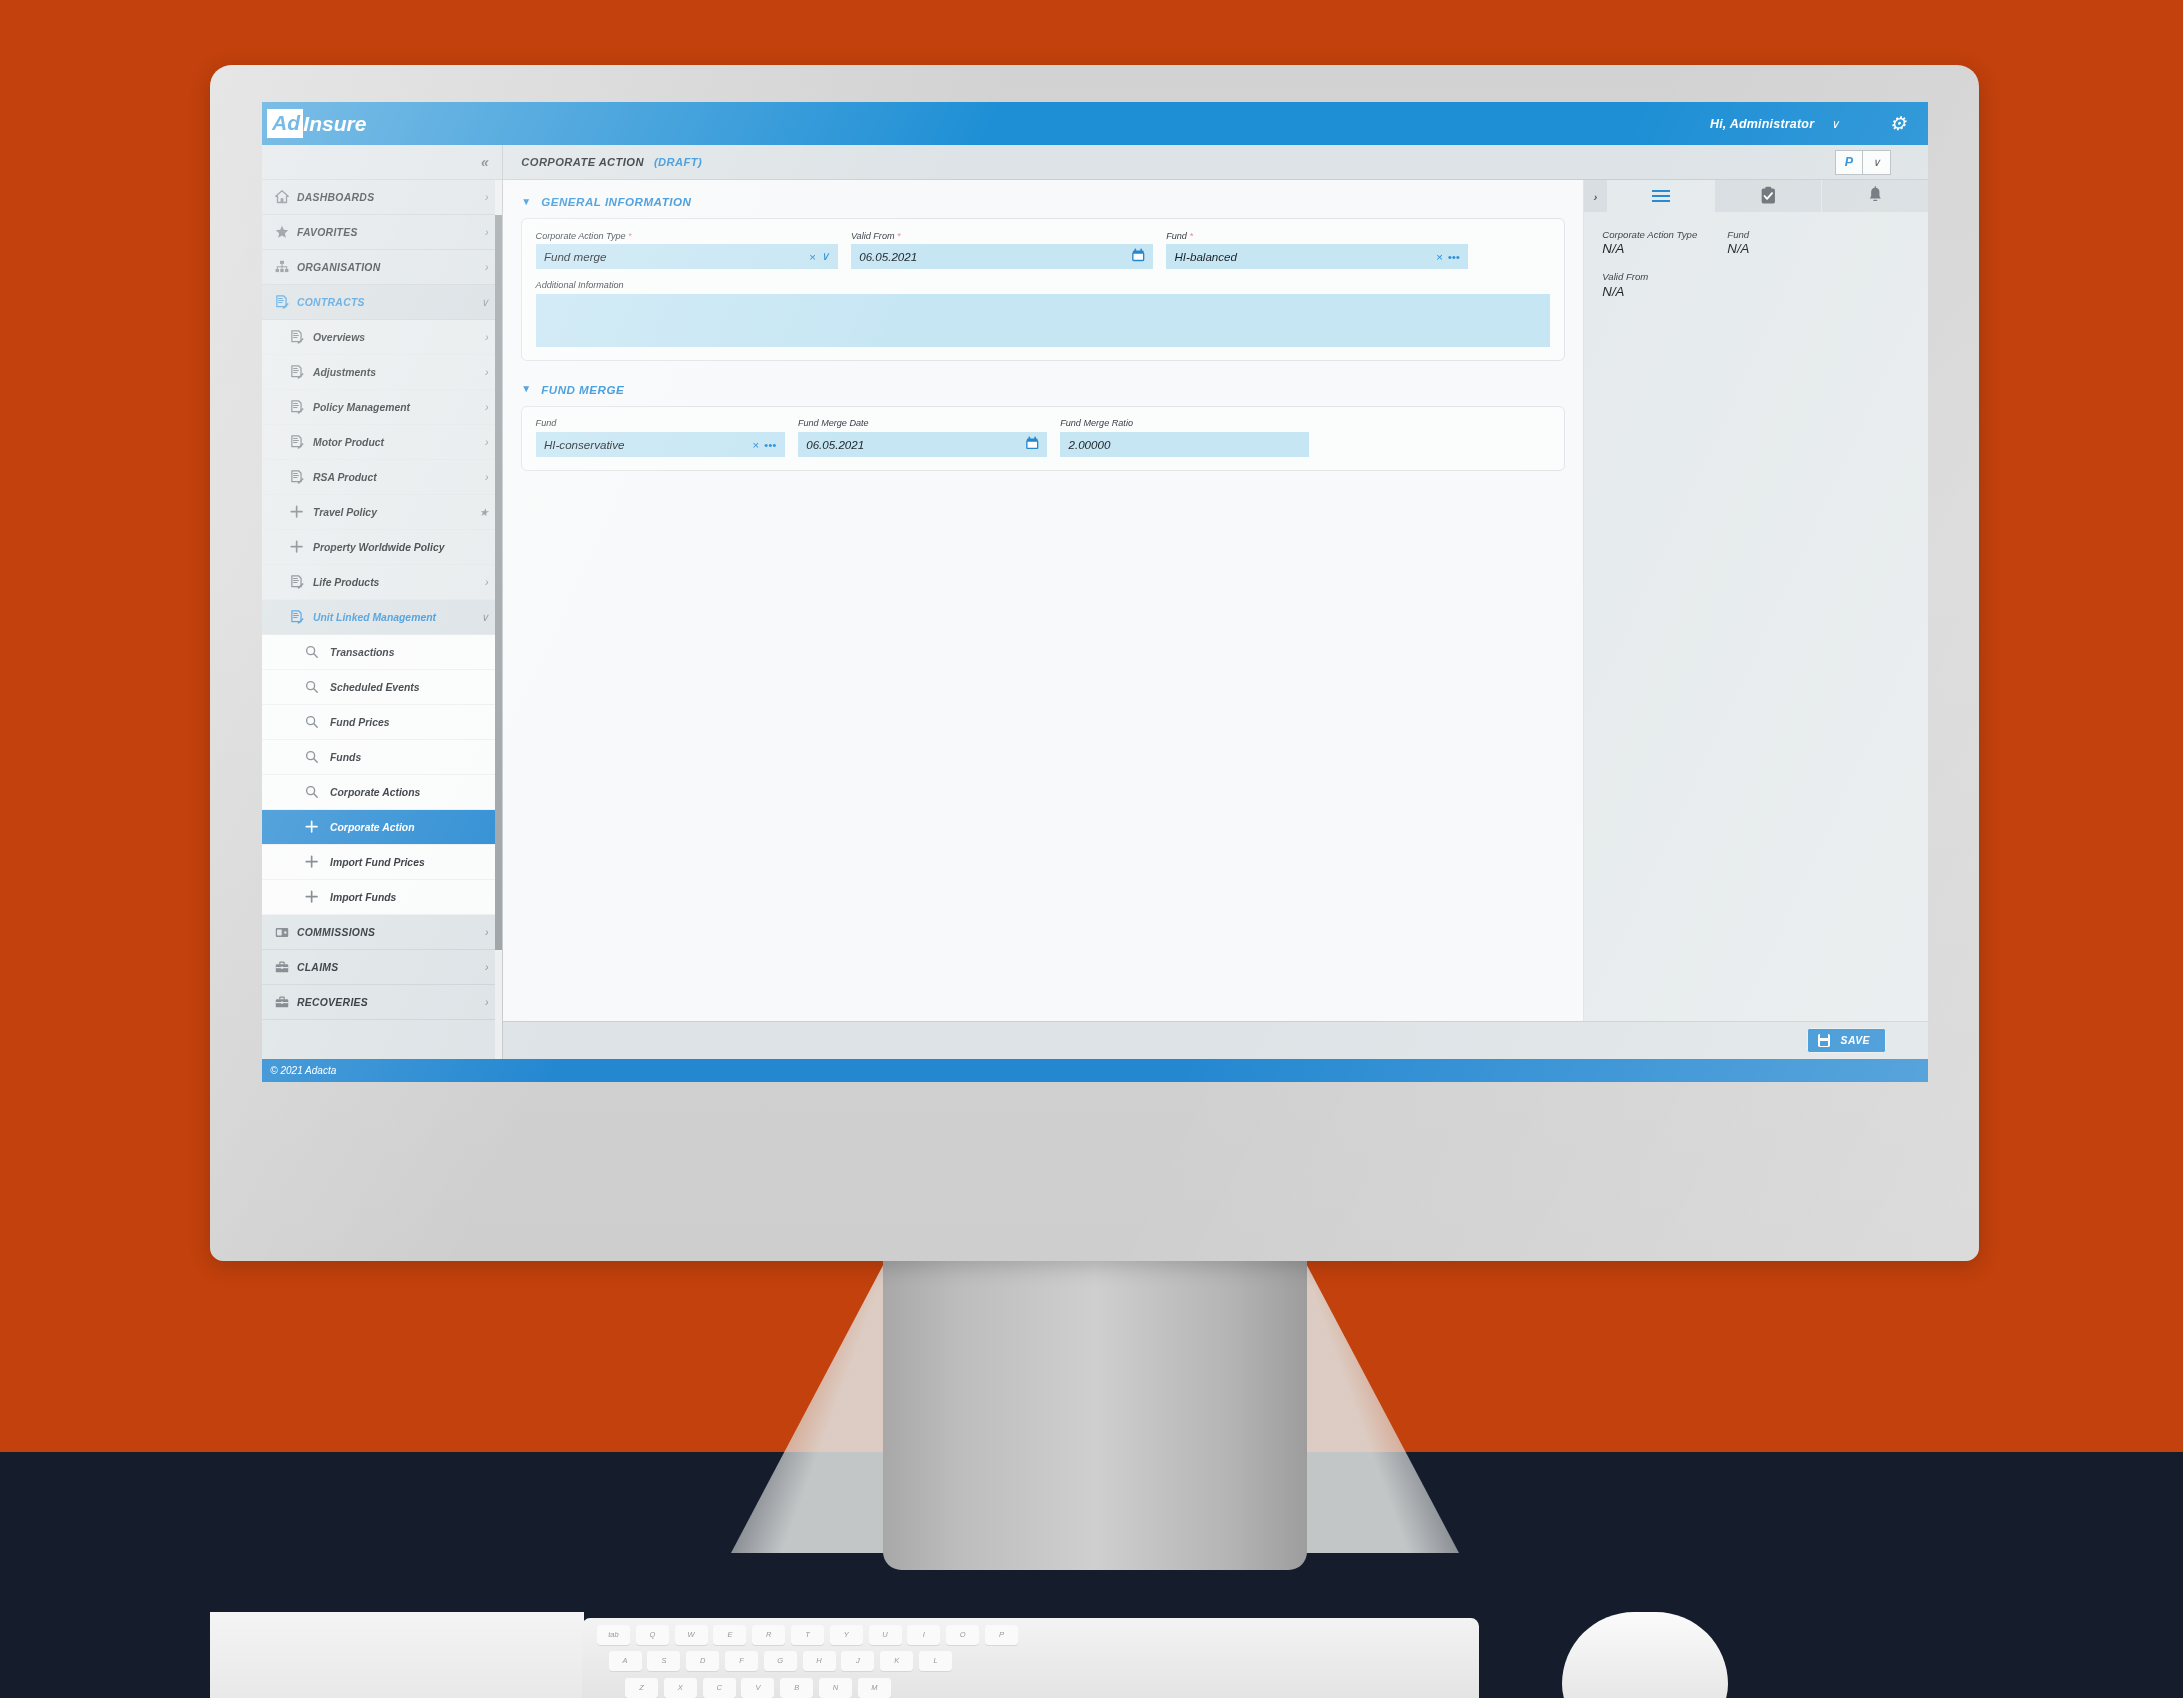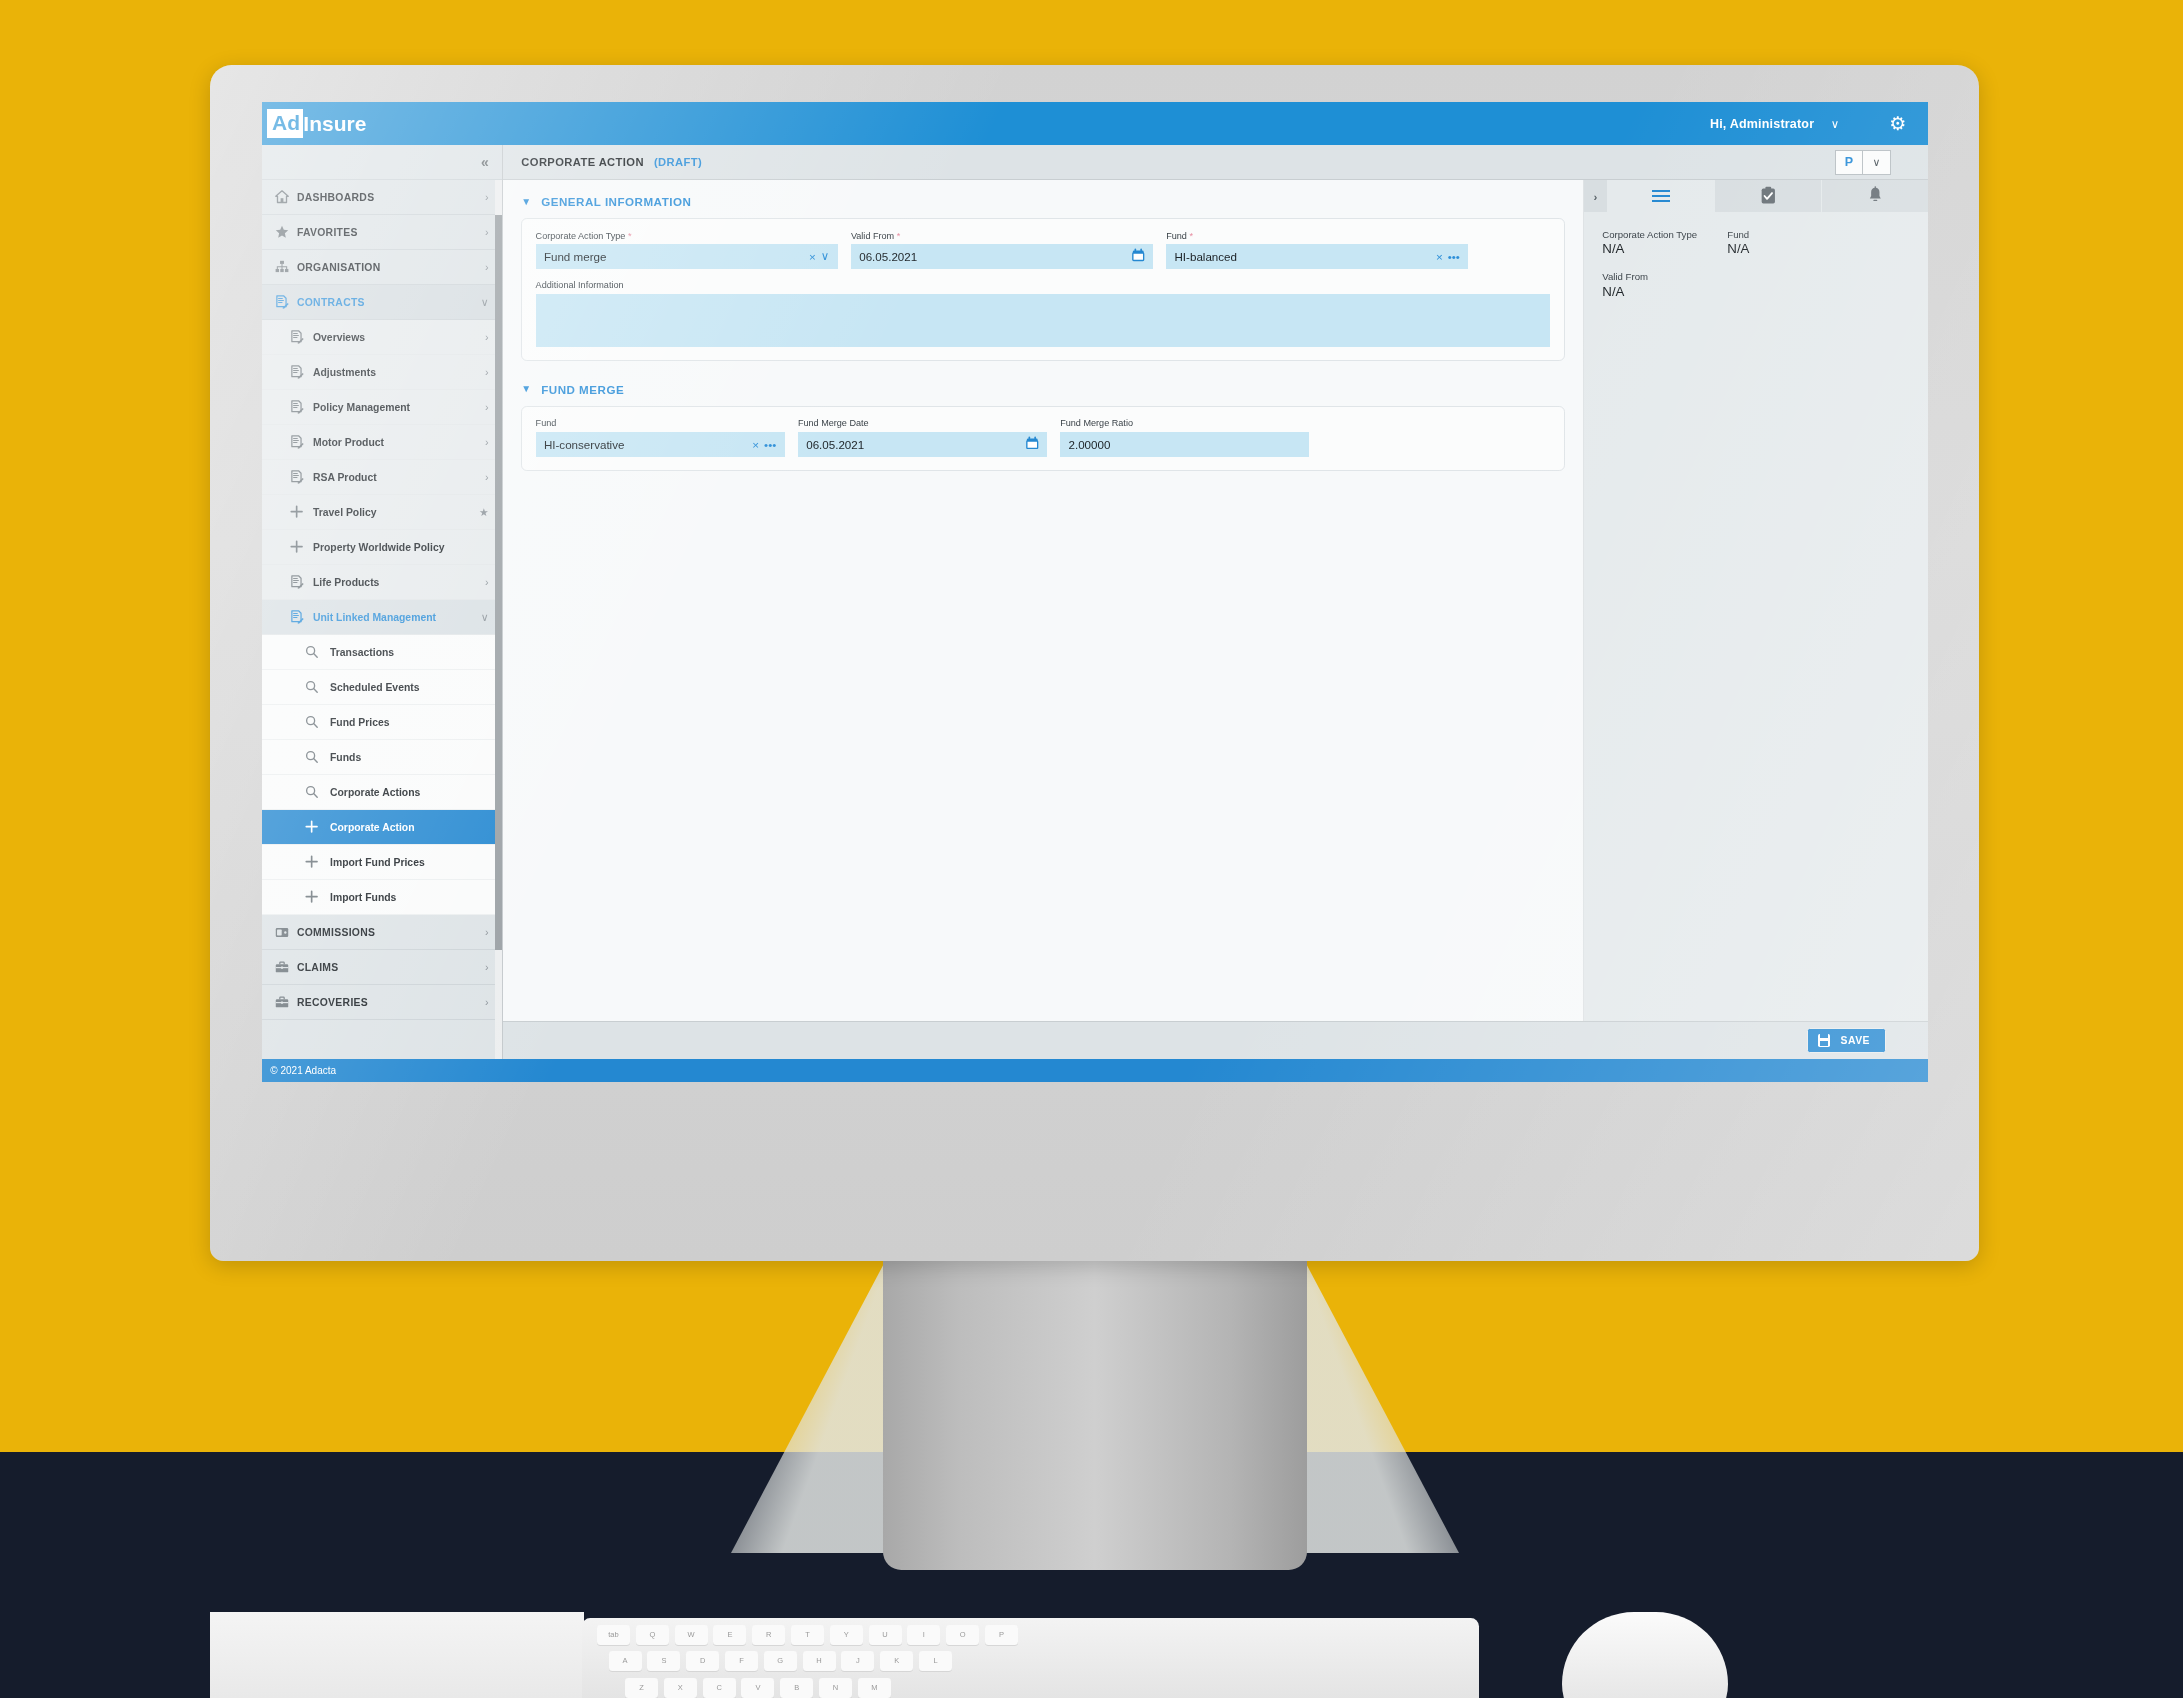--- a/index.html
+++ b/index.html
@@ -4,21 +4,21 @@
 <style>
   * { box-sizing: border-box; margin: 0; padding: 0; }
   html, body {
     width: 2183px; height: 1698px;
     background: #ffffff;
     font-family: "Liberation Sans", sans-serif;
     overflow: hidden;
   }
 
   
-  #scene { position: relative; width: 2183px; height: 1698px; background:#eab308; }
+  #scene { position: relative; width: 2183px; height: 1698px; background:#c2410c;font-style:italic; }
 
   
   #dark-band {
     position:absolute; left:0; top:1452px; width:2183px; height:246px;
     background:#151c2c;
   }
 
   
   #monitor {
     position:absolute; left:210px; top:65px; width:1769px; height:1196px;

